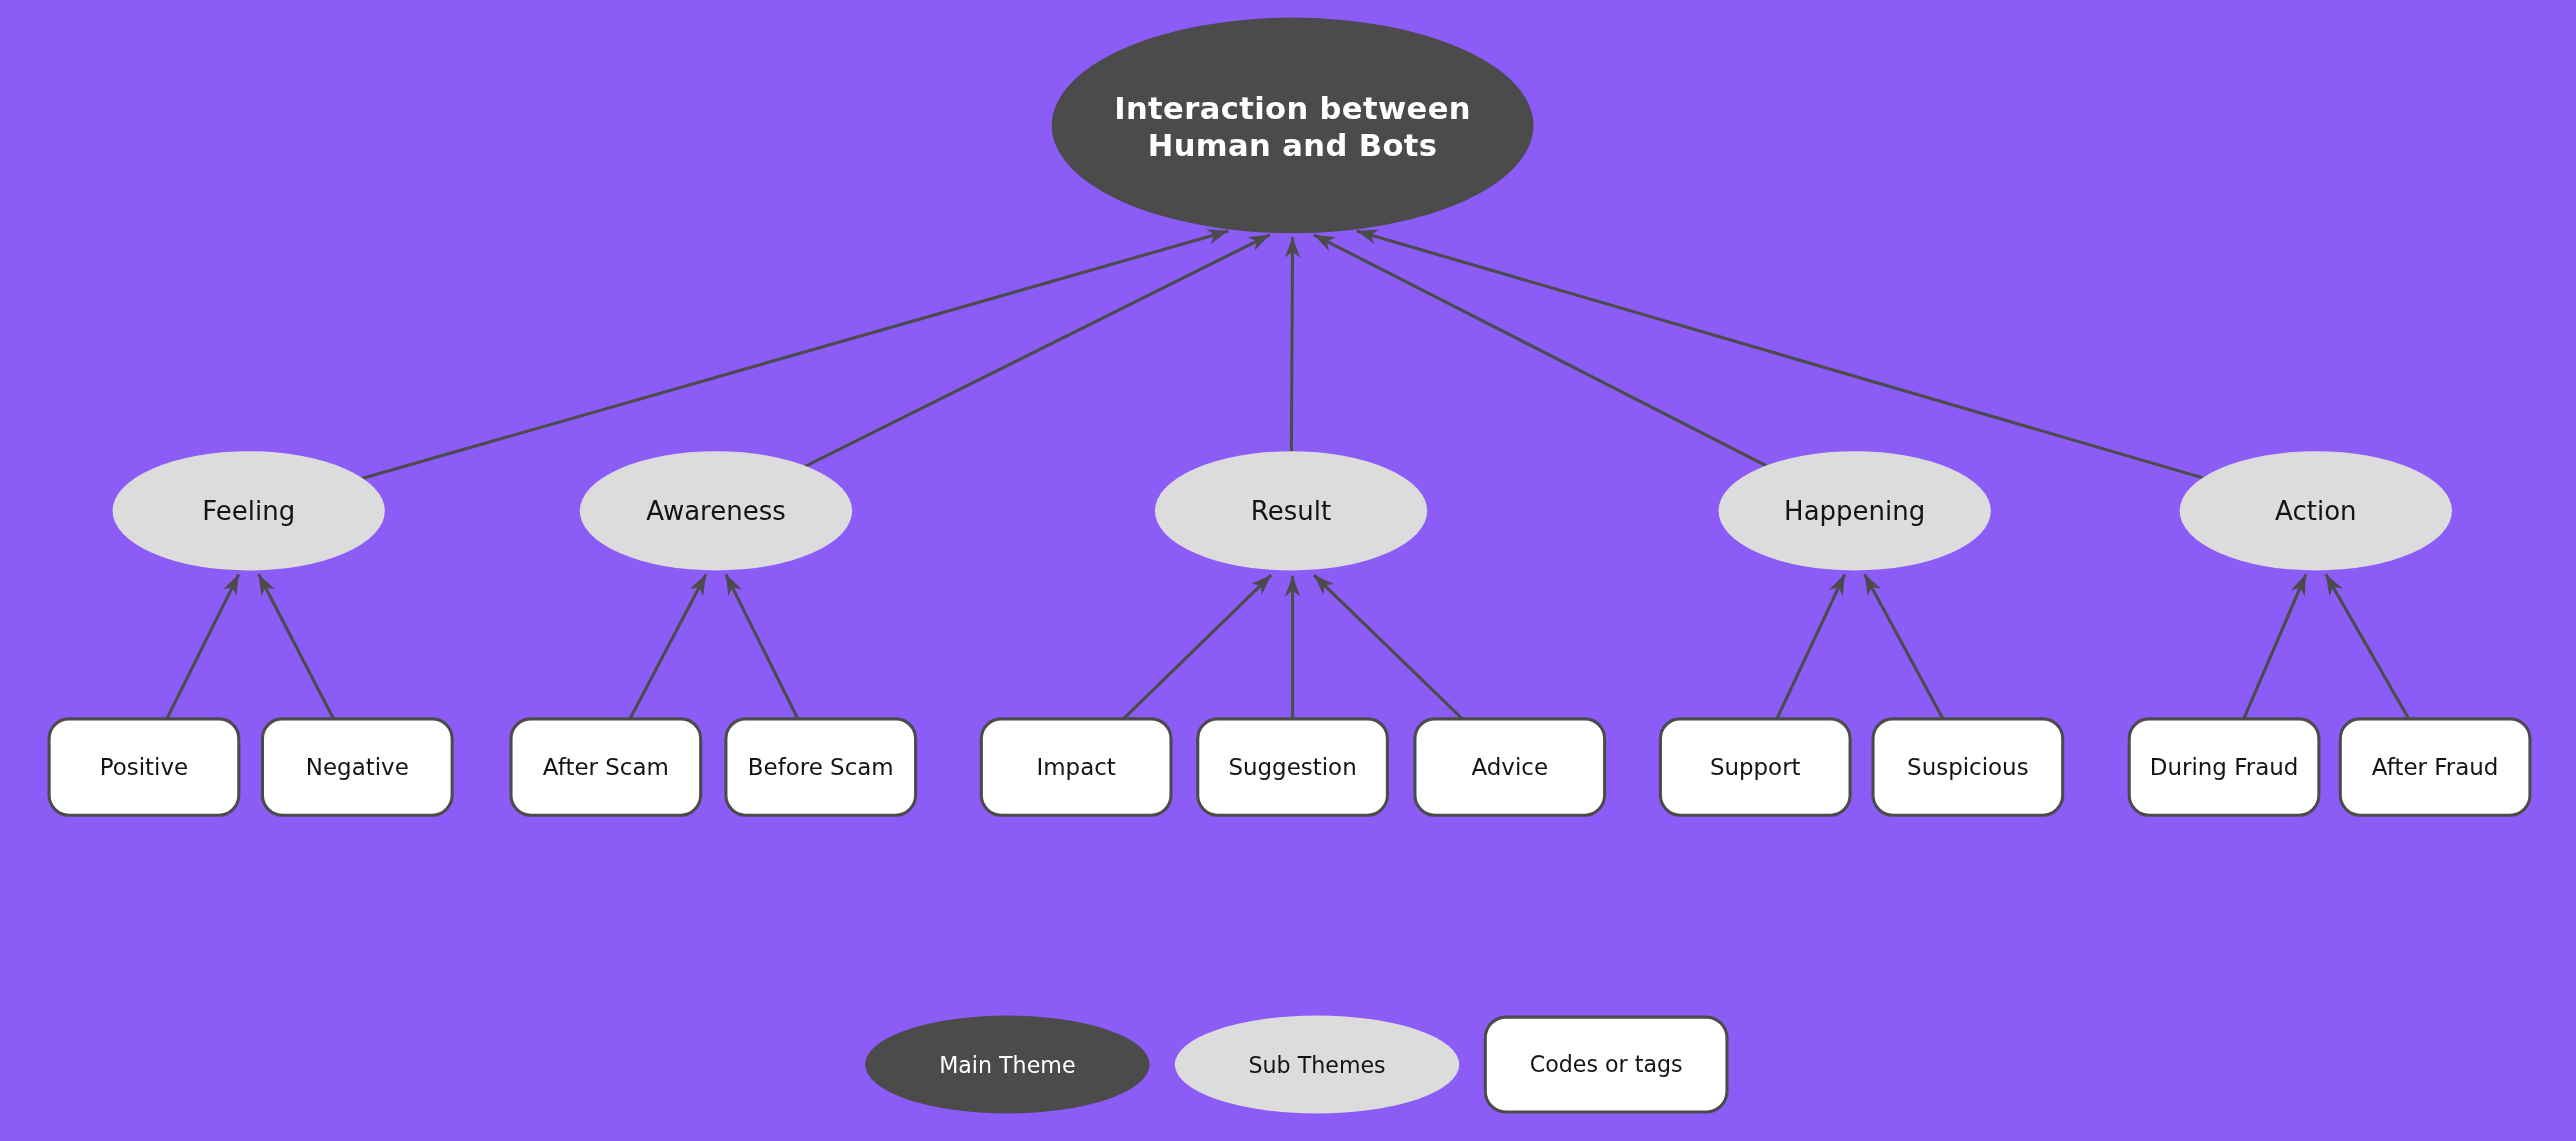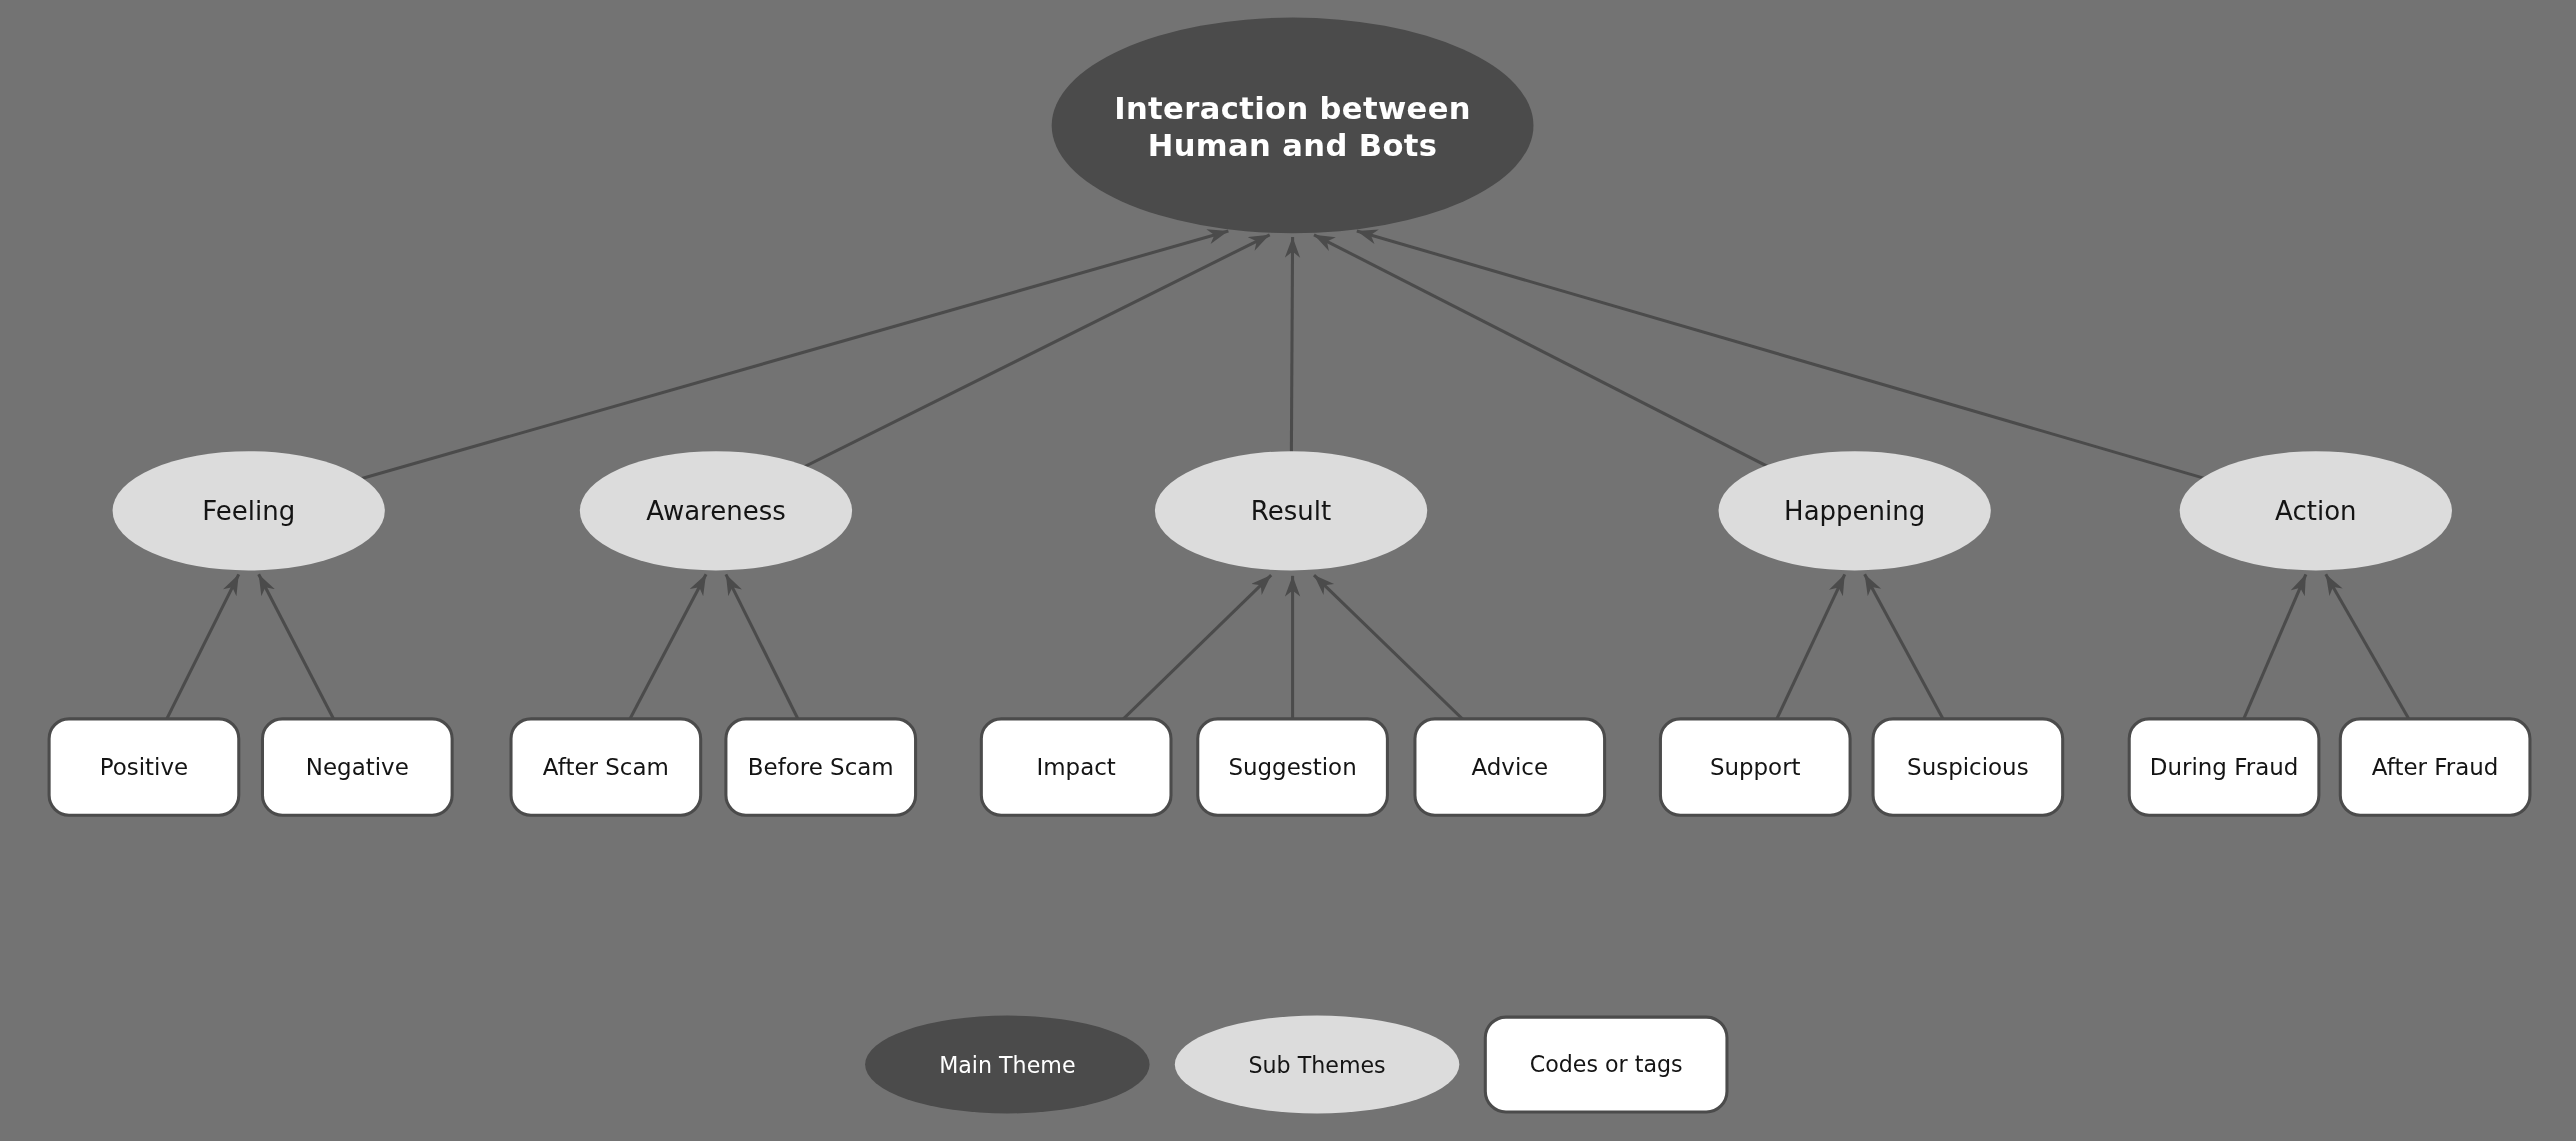--- a/index.html
+++ b/index.html
@@ -1,17 +1,17 @@
 <!DOCTYPE html>
 <html style="font-size:12.2px"><head>
 <meta charset="utf-8">
 <title>Interaction between Human and Bots</title>
 <style>
   html,body{margin:0;padding:0;background:#ffffff;}
-  .stage{position:relative;width:2576px;height:1141px;background:#737373;overflow:hidden;}
+  .stage{position:relative;width:2576px;height:1141px;background:#8b5cf6;overflow:hidden;}
   svg{display:block;}
   svg text{
     font-family:"DejaVu Sans","Liberation Sans",sans-serif;
     text-anchor:middle;
     dominant-baseline:central;
   }
   .edge{stroke:#4b4b4b;stroke-width:4;fill:none;}
   .shape-dark{fill:#4b4b4b;}
   .shape-light{fill:#dcdcdc;}
   .code-box{fill:#ffffff;stroke:#4b4b4b;stroke-width:4;}

